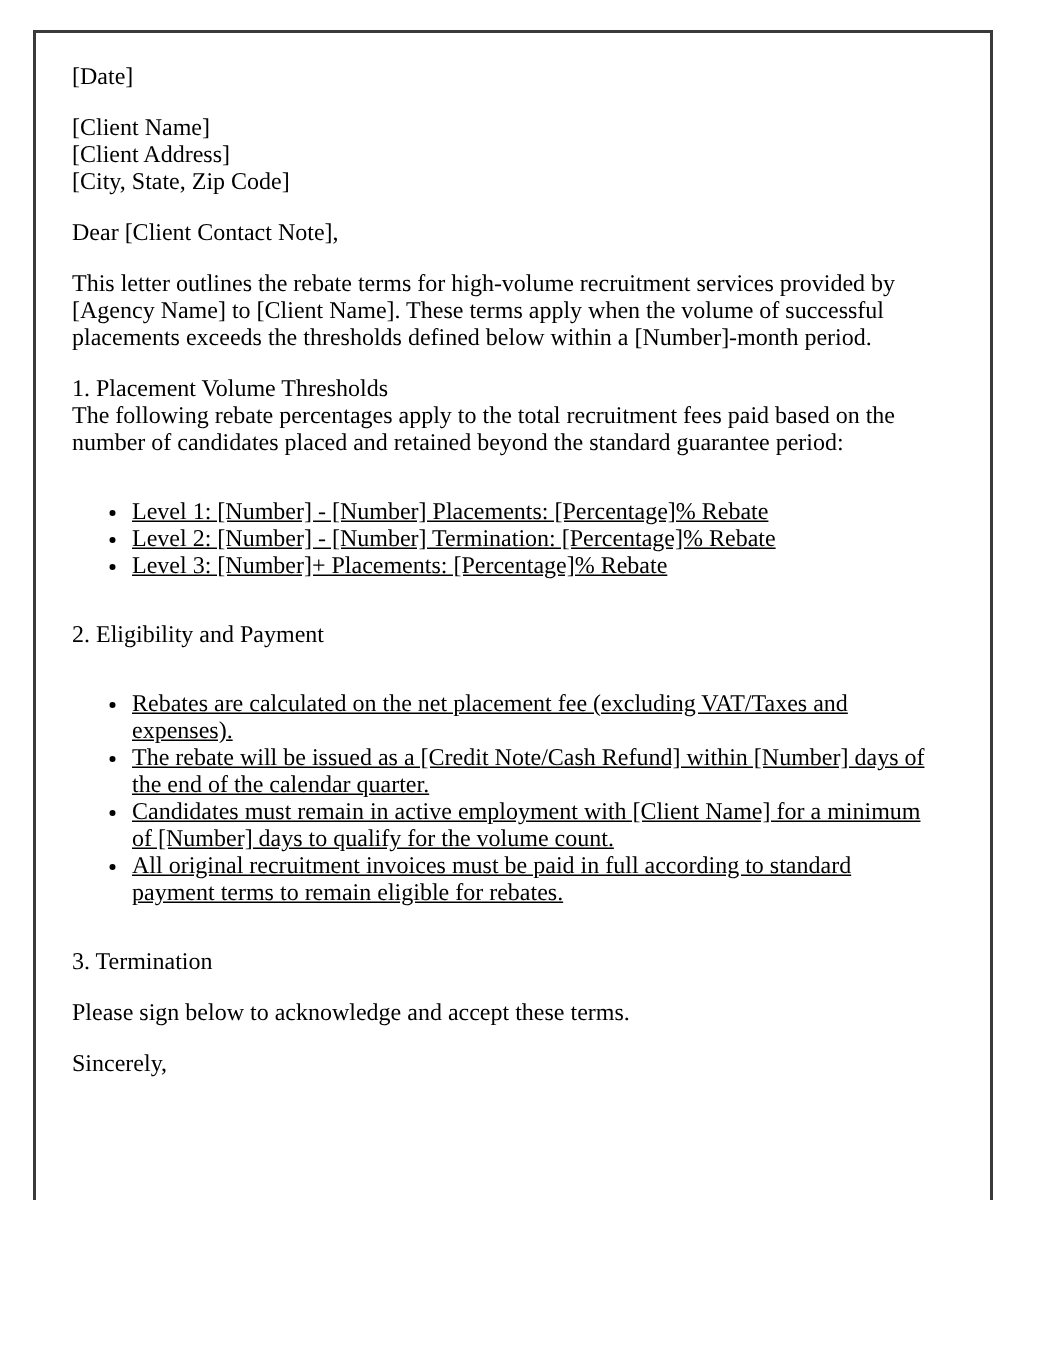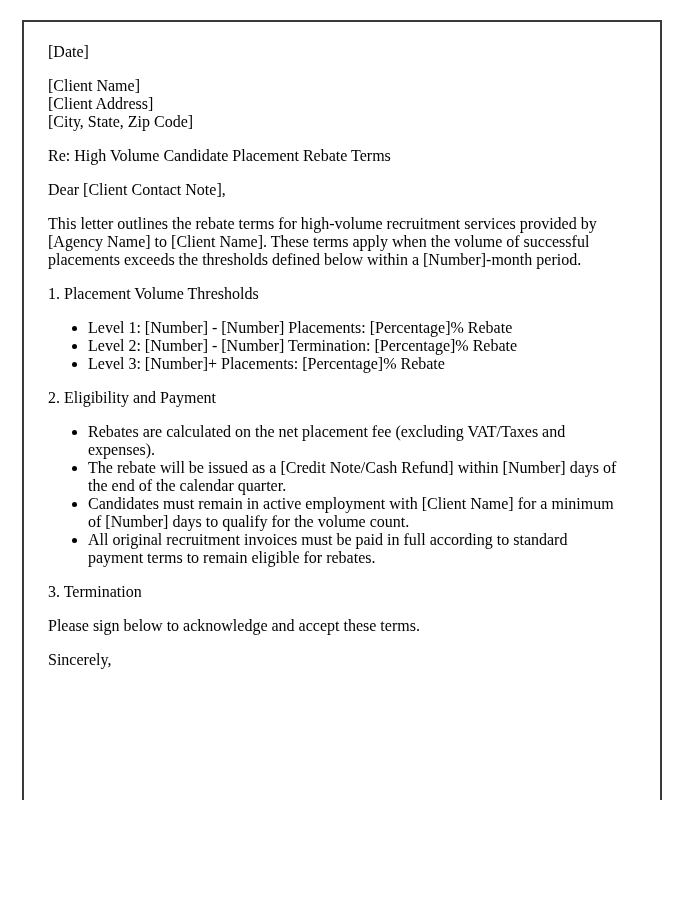--- a/index.html
+++ b/index.html
@@ -32,45 +32,45 @@
     border-right: 2px solid #3a3a3a;
     border-bottom: none;
     padding: 5px 40px 0 24px;
     overflow: hidden;
     background: #ffffff;
   }
   .letter p {
     margin: 16px 0;
   }
   .letter ul {
-    margin: 16px 0;
+    margin: 28px 0;
     padding-left: 40px;
+    text-decoration: underline;
   }
   .letter li {
     margin: 0;
   }
   strong { font-weight: normal; }
 </style>
 </head>
 <body>
 
 <div class="canvas">
   <div class="letter">
 
     <p>[Date]</p>
 
     <p><span>[Client Name]</span><br><span>[Client Address]</span><br><span>[City, State, Zip Code]</span></p>
 
-    <p>Re: High Volume Candidate Placement Rebate Terms</p>
 
     <p>Dear [Client Contact Note],</p>
 
     <p>This letter outlines the rebate terms for high-volume recruitment services provided by [Agency Name] to [Client Name]. These terms apply when the volume of successful placements exceeds the thresholds defined below within a [Number]-month period.</p>
 
-    <p><strong>1. Placement Volume Thresholds</strong><br></p>
+    <p><strong>1. Placement Volume Thresholds</strong><br><span>The following rebate percentages apply to the total recruitment fees paid based on the number of candidates placed and retained beyond the standard guarantee period:</span></p>
 
     <ul>
       <li>Level 1: [Number] - [Number] Placements: [Percentage]% Rebate</li>
       <li>Level 2: [Number] - [Number] Termination: [Percentage]% Rebate</li>
       <li>Level 3: [Number]+ Placements: [Percentage]% Rebate</li>
     </ul>
 
     <p><strong>2. Eligibility and Payment</strong></p>
 
     <ul>

